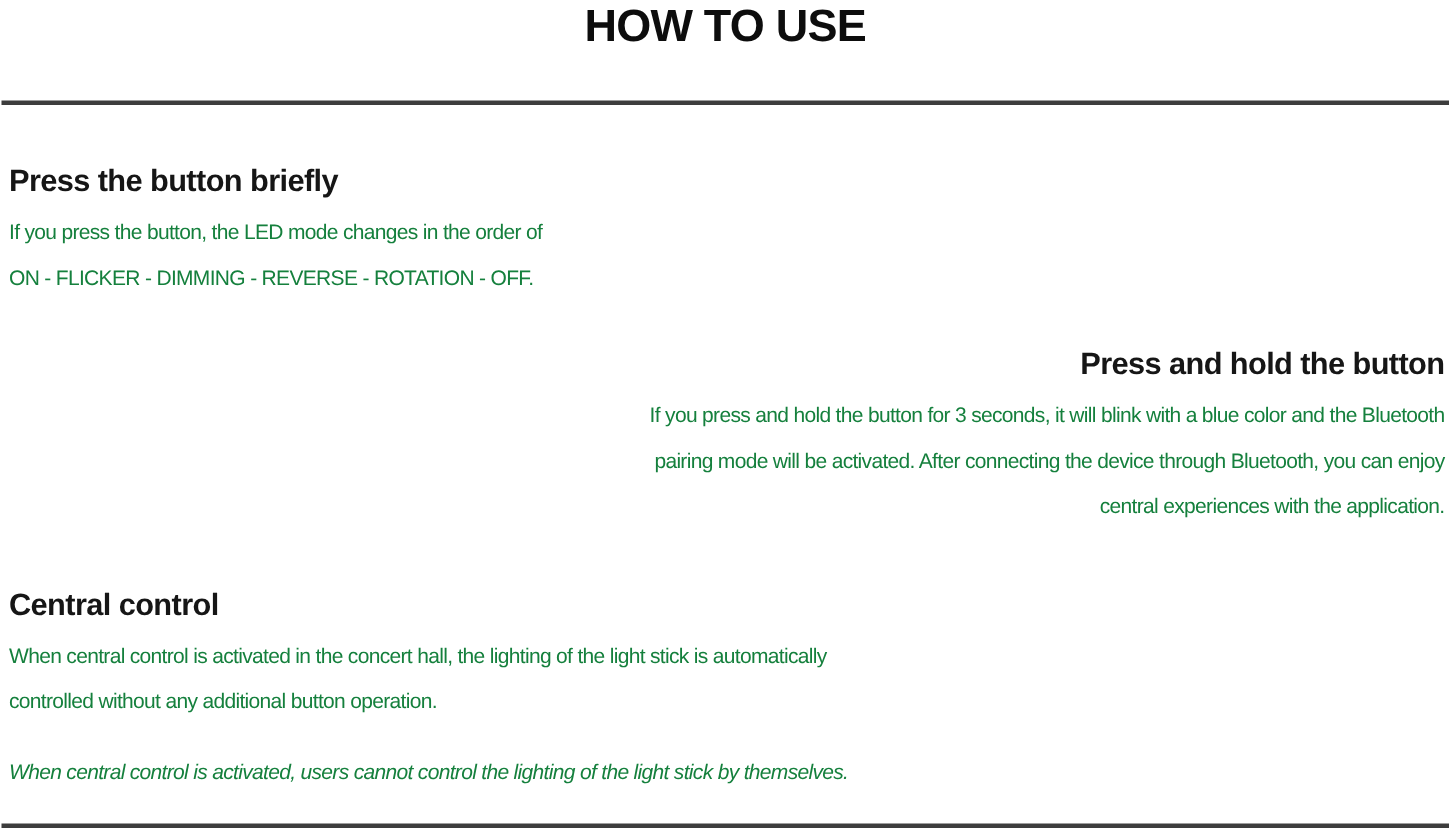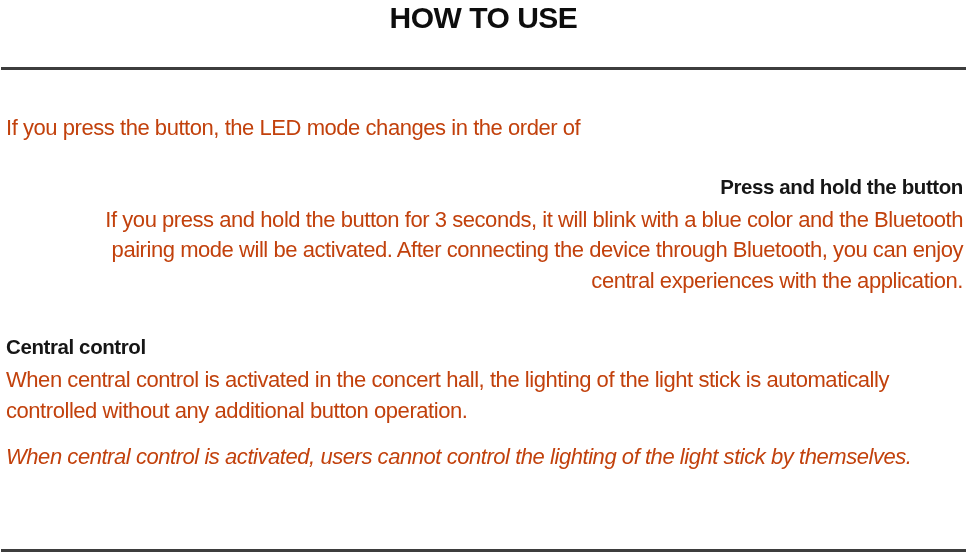--- a/index.html
+++ b/index.html
@@ -41,24 +41,24 @@
   }
   .section-heading {
     font-size: 20.5px;
     font-weight: 700;
     letter-spacing: -0.4px;
     line-height: 26px;
     color: #161616;
     white-space: nowrap;
   }
   .body-line {
-    font-size: 22px;
+    font-size: 14px;
     letter-spacing: -0.45px;
     line-height: 30.5px;
-    color: #c2410c;
+    color: #15803d;
     white-space: nowrap;
   }
   .sec { margin-top: 0; }
   .sec .para { margin-top: 5px; }
   .sec .para + .para { margin-top: 16px; font-style: italic; }
   #sec-1 { margin-top: 0; }
   #sec-2 { margin-top: 30px; text-align: right; }
   #sec-3 { margin-top: 38px; }
 </style>
 </head>
@@ -66,22 +66,24 @@
 
 <div class="page">
 
   <h1 class="page-title">HOW TO USE</h1>
 
   <div class="rule rule-top"></div>
 
   <div class="content">
 
     <section class="sec" id="sec-1">
+      <h2 class="section-heading">Press the button briefly</h2>
       <div class="para">
         <div class="body-line">If you press the button, the LED mode changes in the order of</div>
+        <div class="body-line">ON - FLICKER - DIMMING - REVERSE - ROTATION - OFF.</div>
       </div>
     </section>
 
     <section class="sec" id="sec-2">
       <h2 class="section-heading">Press and hold the button</h2>
       <div class="para">
         <div class="body-line">If you press and hold the button for 3 seconds, it will blink with a blue color and the Bluetooth</div>
         <div class="body-line">pairing mode will be activated. After connecting the device through Bluetooth, you can enjoy</div>
         <div class="body-line">central experiences with the application.</div>
       </div>

